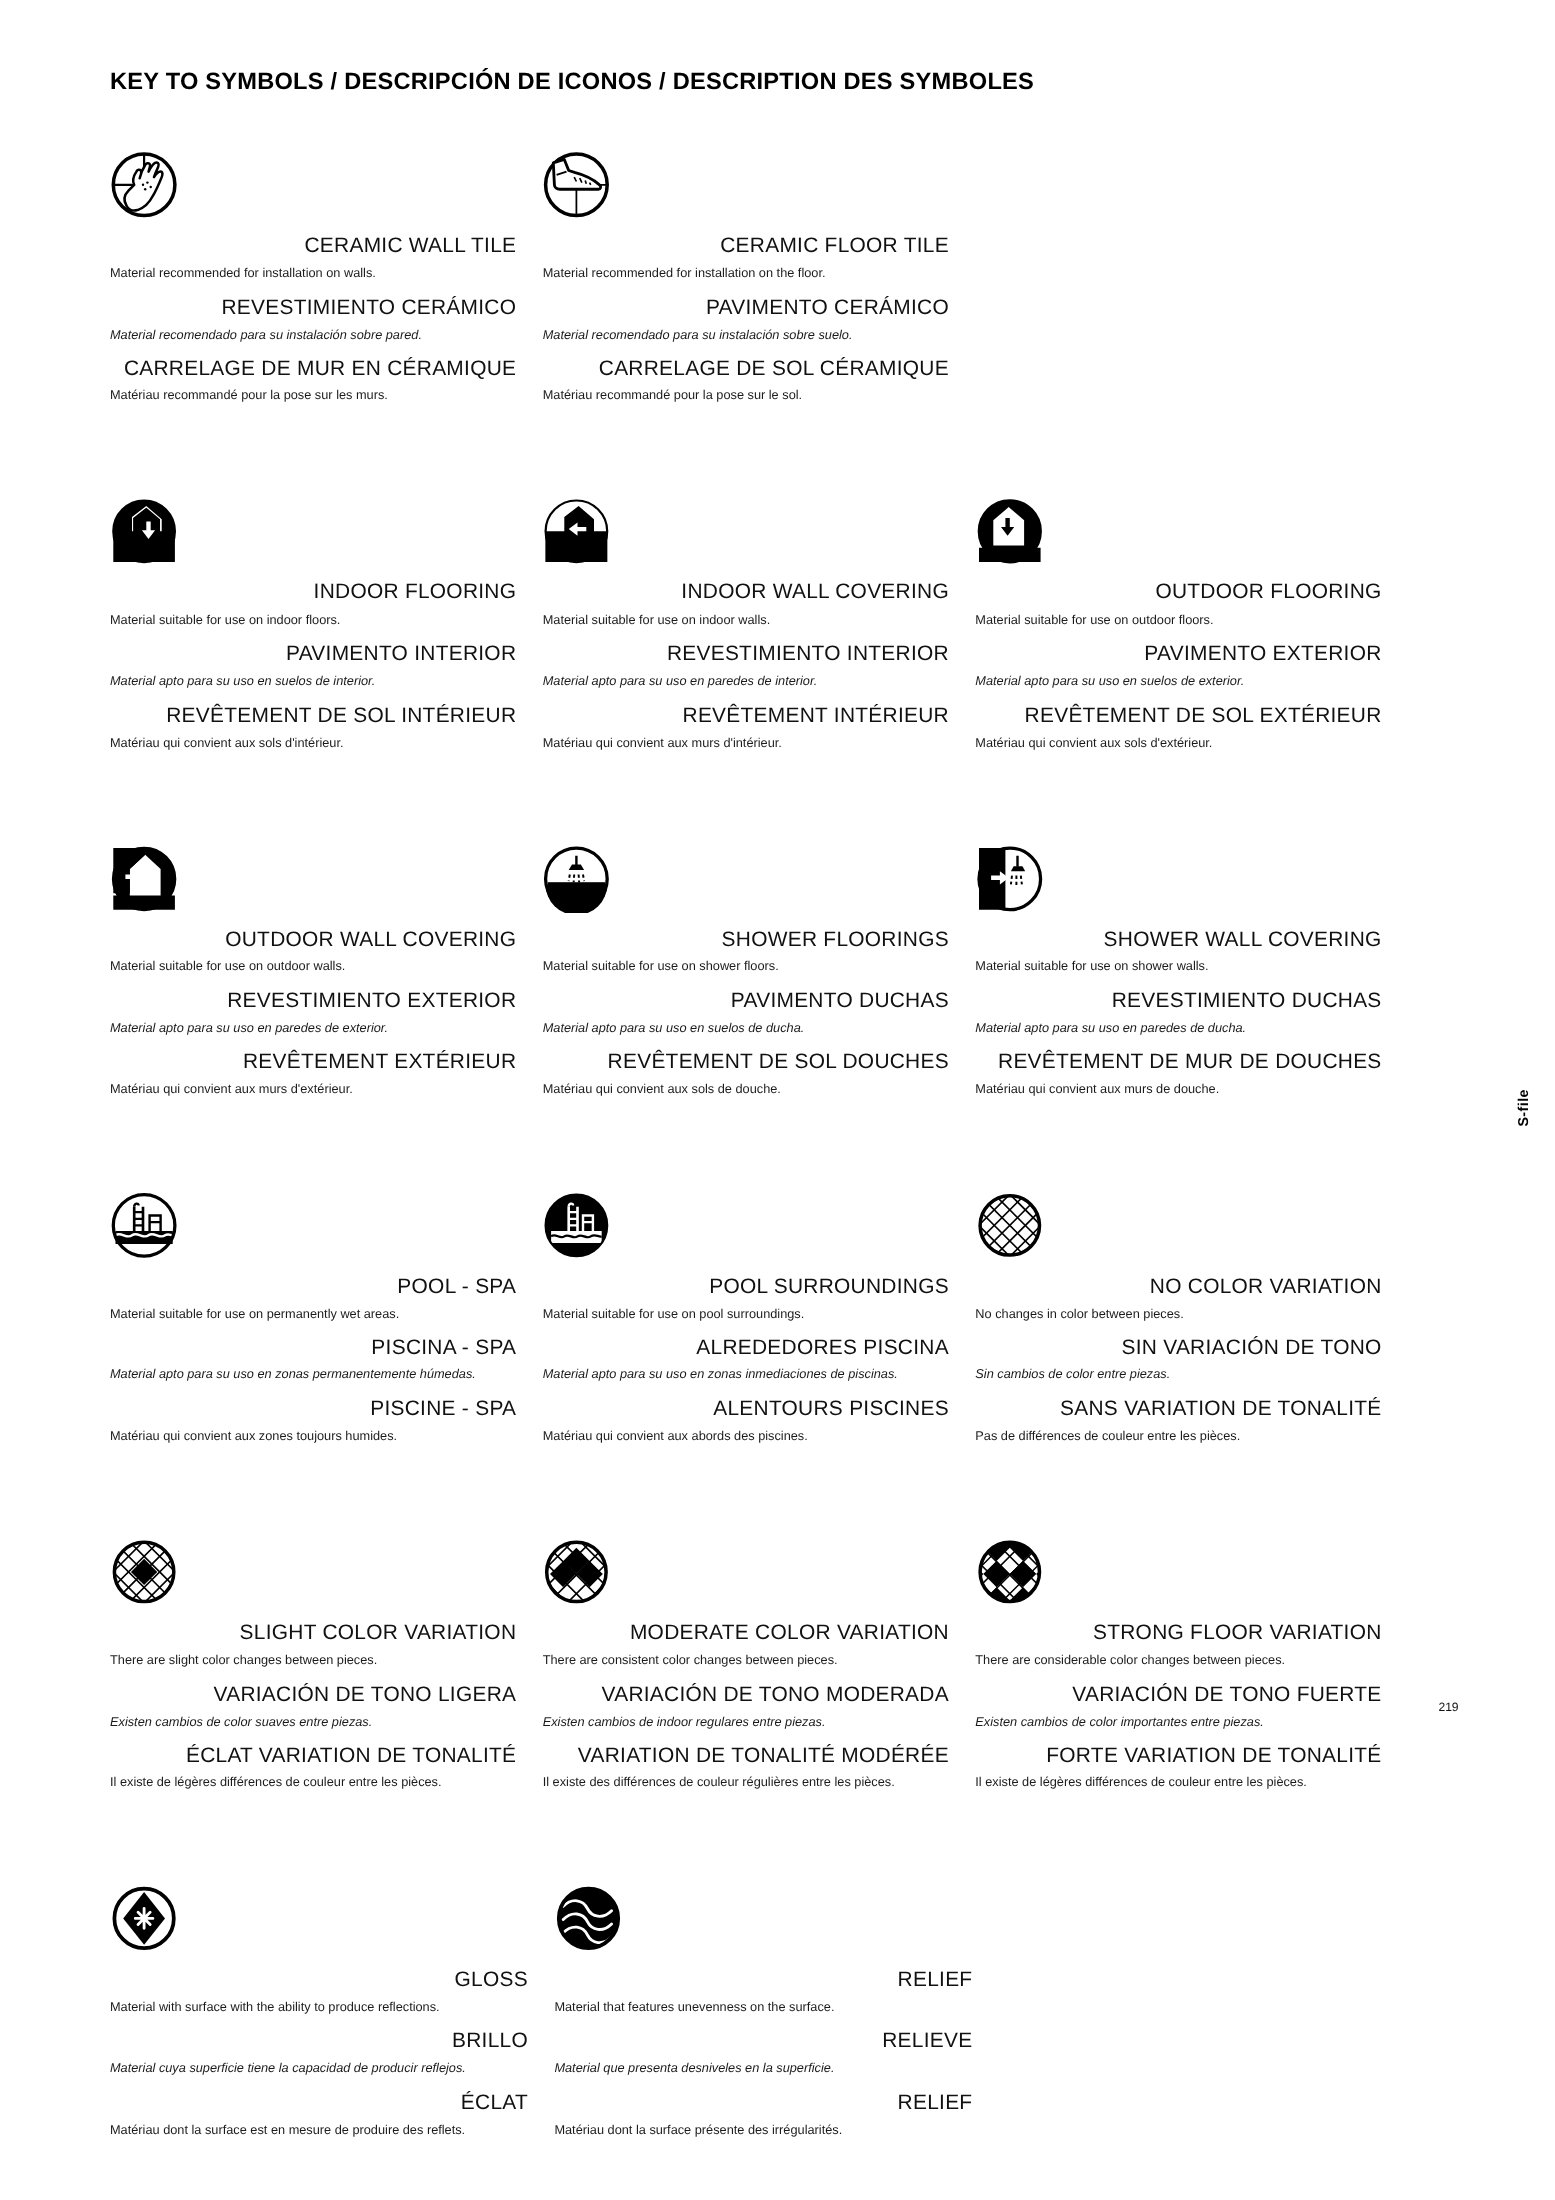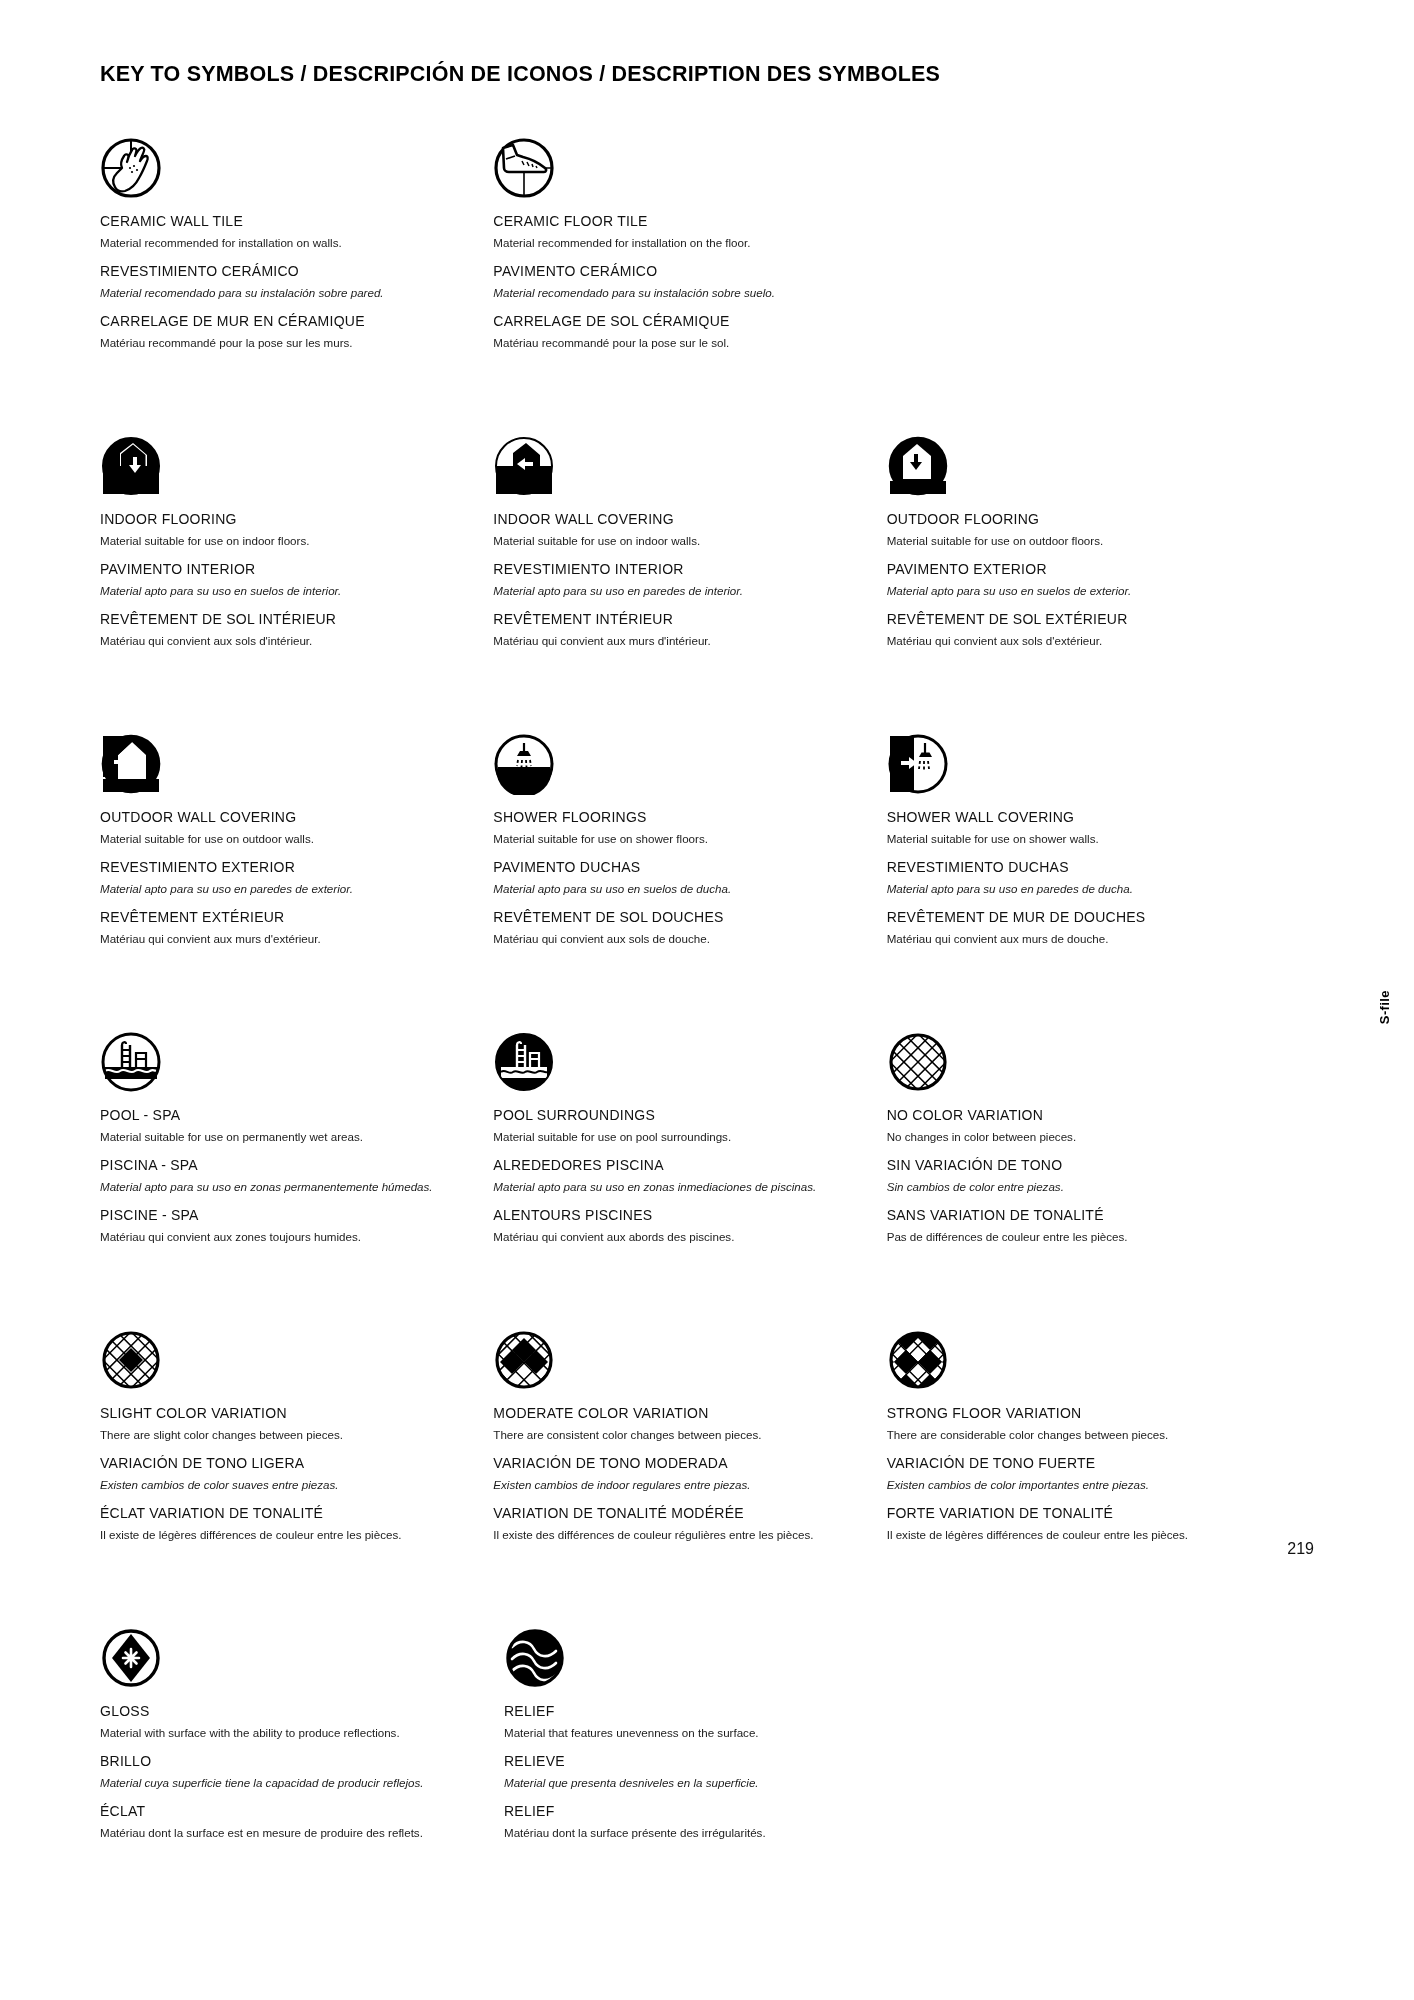--- a/index.html
+++ b/index.html
@@ -51,26 +51,27 @@
 
   .icon-wrap {
     height: 74px;
     display: flex;
     align-items: flex-end;
     margin-bottom: 14px;
   }
   .icon-wrap svg { display: block; }
 
   .term {
-    font-size: 14px;
+    font-size: 19px;
     font-weight: 400;
     letter-spacing: 0.25px;
     color: #111;
     margin: 0 0 7px 0;
     line-height: 1.15;
+    text-align: right;
   }
   .desc {
     font-size: 11.6px;
     font-weight: 400;
     color: #1b1b1b;
     margin: 0 0 13px 0;
     line-height: 1.2;
   }
   .desc.it { font-style: italic; }
 
@@ -82,23 +83,23 @@
     top: 990px;
     font-size: 13px;
     font-weight: bold;
     letter-spacing: 0.4px;
     color: #000;
     writing-mode: vertical-rl;
     transform: rotate(180deg);
   }
   .page-number {
     position: absolute;
-    right: 100px;
+    right: 88px;
     bottom: 46px;
-    font-size: 16px;
+    font-size: 11px;
     color: #111;
   }
 </style>
 </head>
 <body>
 
 <div class="page">
 
   <div class="page-title">KEY TO SYMBOLS / DESCRIPCIÓN DE ICONOS / DESCRIPTION DES SYMBOLES</div>
 

